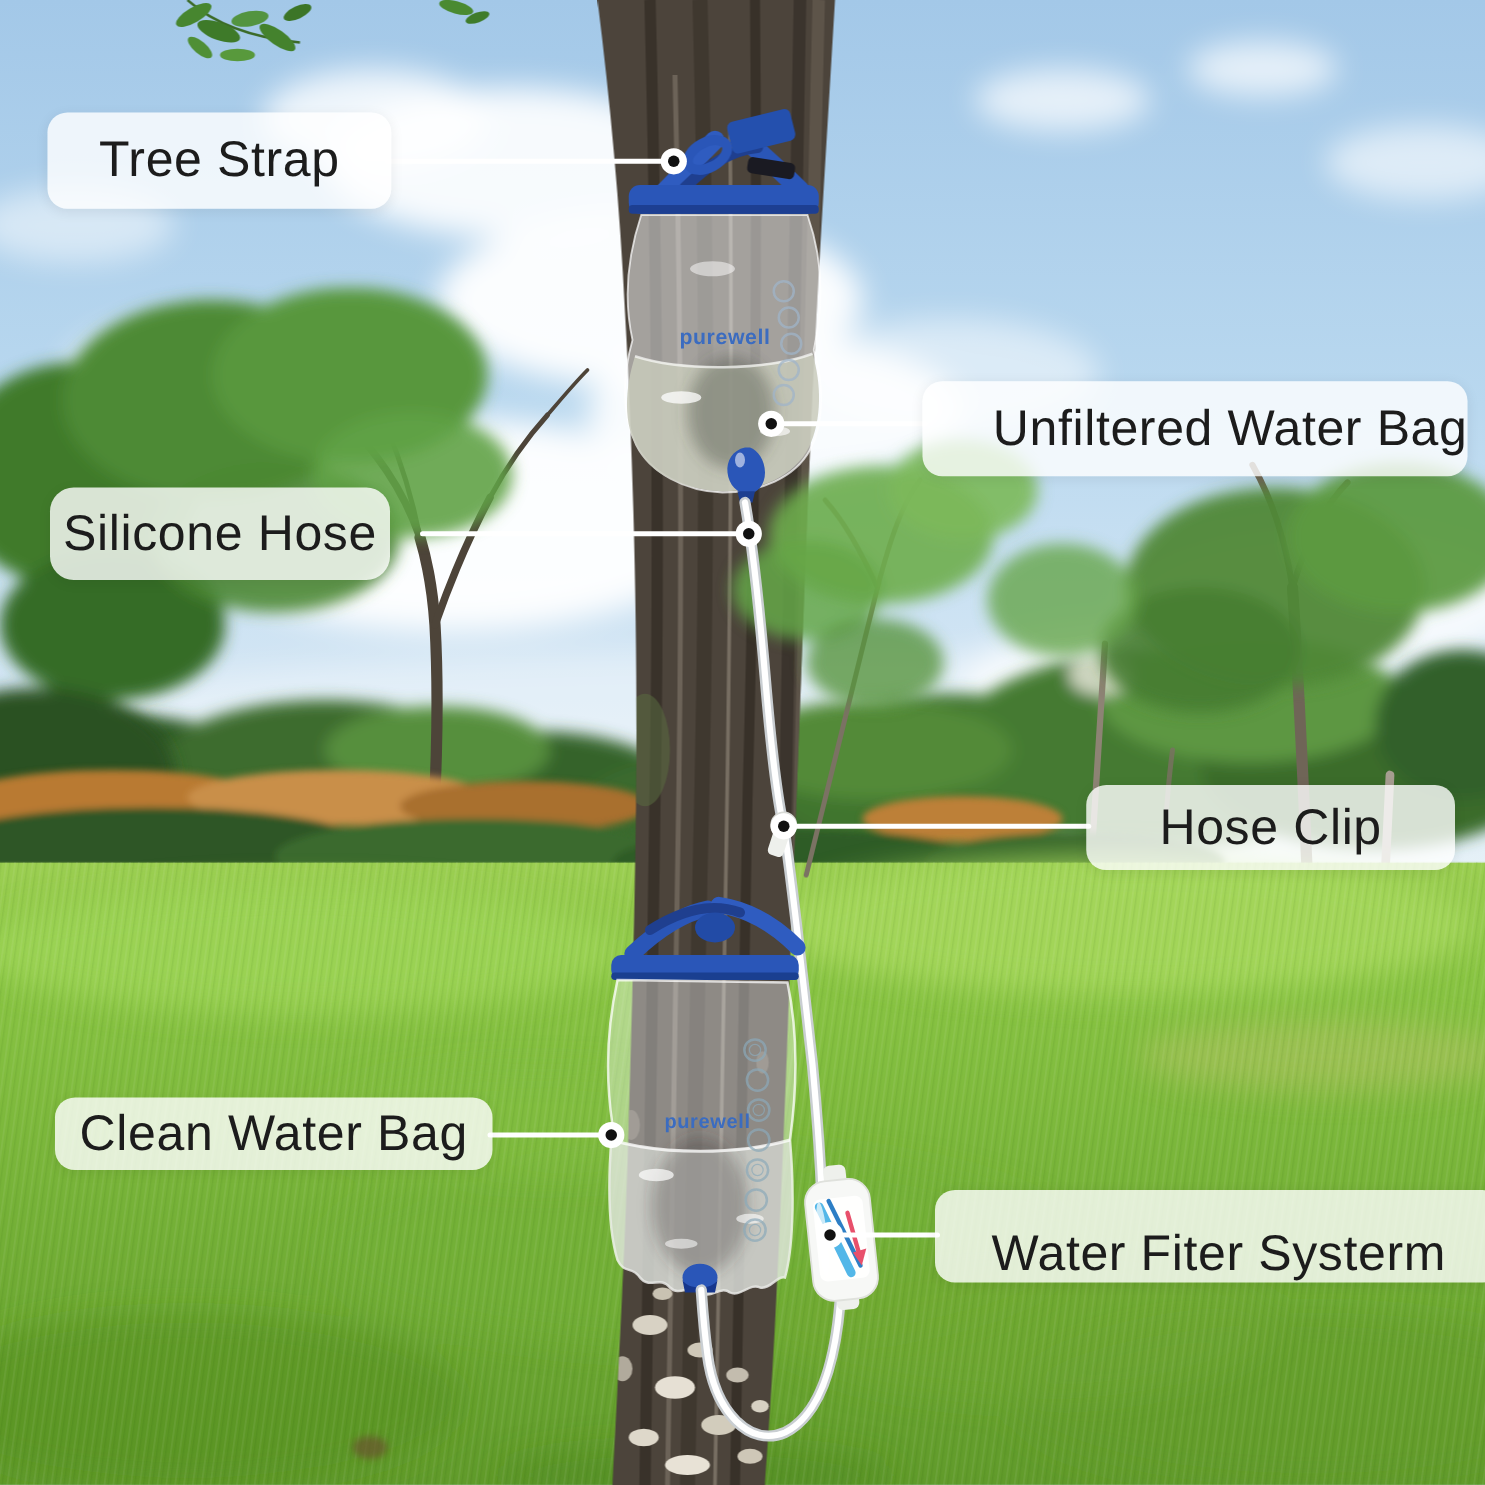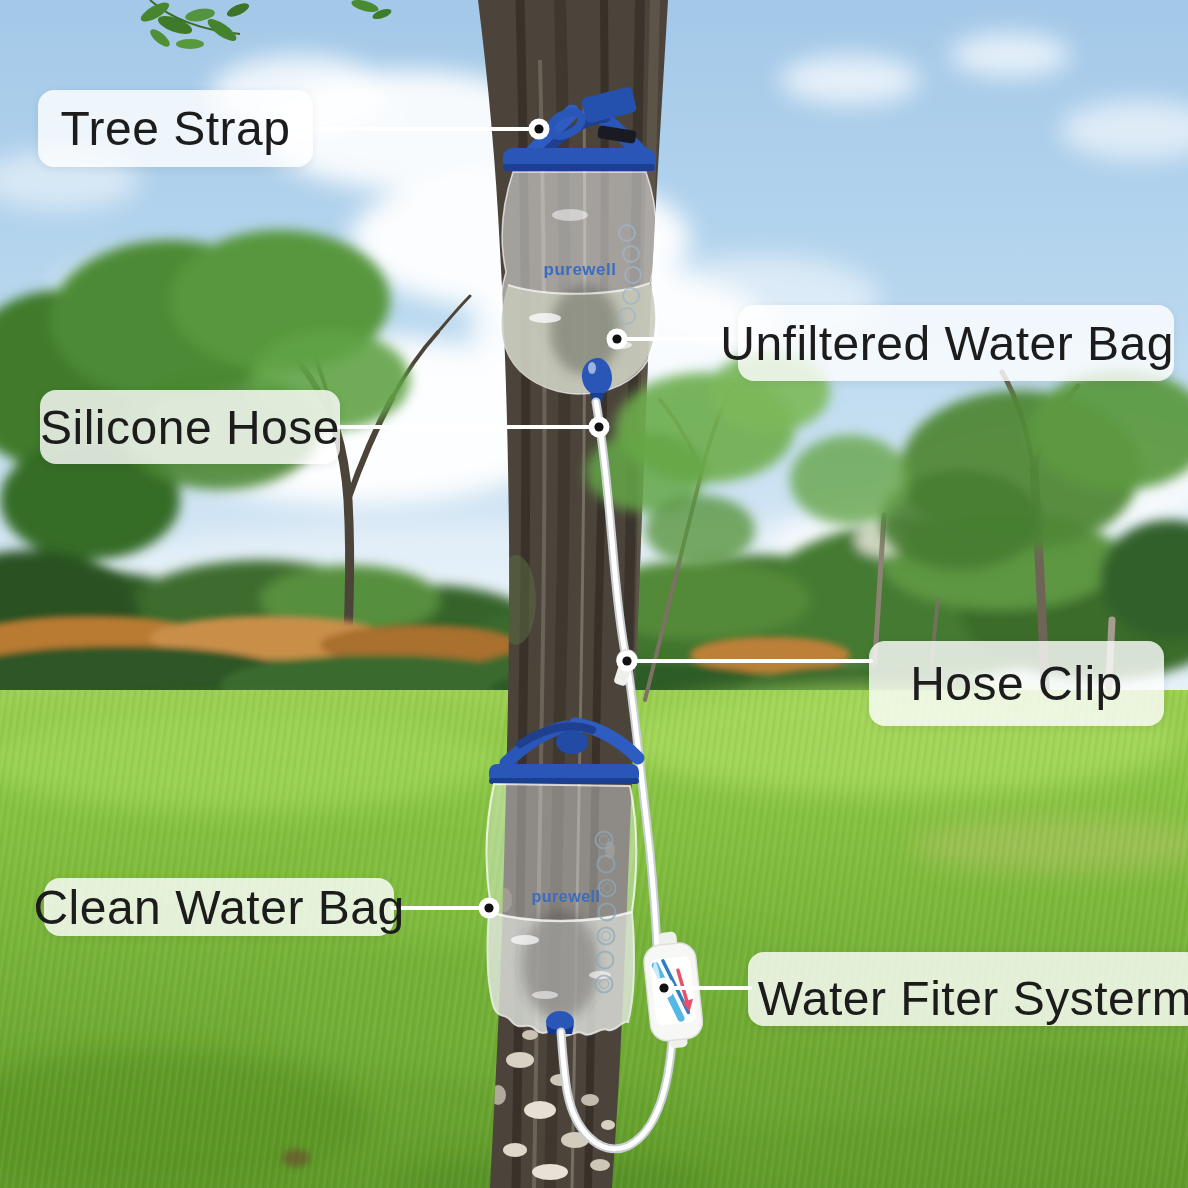--- a/index.html
+++ b/index.html
@@ -5,21 +5,21 @@
   html,body{margin:0;padding:0;background:#222;}
   .stage{
     position:relative;width:1188px;height:1188px;overflow:hidden;
     font-family:"Liberation Sans",sans-serif;background:#bcd8ee;
   }
   .stage svg{position:absolute;left:0;top:0;width:100%;height:100%;display:block;}
   .callout{
     position:absolute;display:flex;align-items:center;justify-content:center;
     background:rgba(255,255,255,0.80);border-radius:16px;
     box-shadow:0 2px 10px rgba(0,0,0,0.07);
-    color:#1c1c1c;font-size:48px;font-weight:400;letter-spacing:0.5px;
+    color:#1c1c1c;font-size:40px;font-weight:400;letter-spacing:0.5px;
     white-space:nowrap;
   }
 </style>
 </head>
 <body>
 
 <div class="stage">
 <svg viewBox="0 0 1188 1188" aria-hidden="true">
   <defs>
     <linearGradient id="gSky" x1="0" y1="0" x2="0" y2="1">
@@ -343,24 +343,24 @@
         </g>
   </g>
 </svg>
 
 <div class="callout" style="left:38px;  top:90px;  width:275px; height:77px;">
   <span>Tree Strap</span>
 </div>
 <div class="callout" style="left:738px; top:305px; width:436px; height:76px;justify-content:flex-end;">
   <span>Unfiltered Water Bag</span>
 </div>
-<div class="callout" style="left:40px;  top:390px; width:300px; height:74px;">
+<div class="callout" style="left:40px;  top:390px; width:272px; height:74px;border-radius:19px;">
   <span>Silicone Hose</span>
 </div>
-<div class="callout" style="left:869px; top:641px; width:295px; height:85px;">
+<div class="callout" style="left:869px; top:628px; width:295px; height:68px;">
   <span>Hose Clip</span>
 </div>
 <div class="callout" style="left:44px;  top:878px; width:350px; height:58px;">
   <span>Clean Water Bag</span>
 </div>
 <div class="callout" style="left:748px; top:952px; width:454px; height:74px;align-items:flex-end;">
   <span>Water Fiter Systerm</span>
 </div>
 </div>
 

